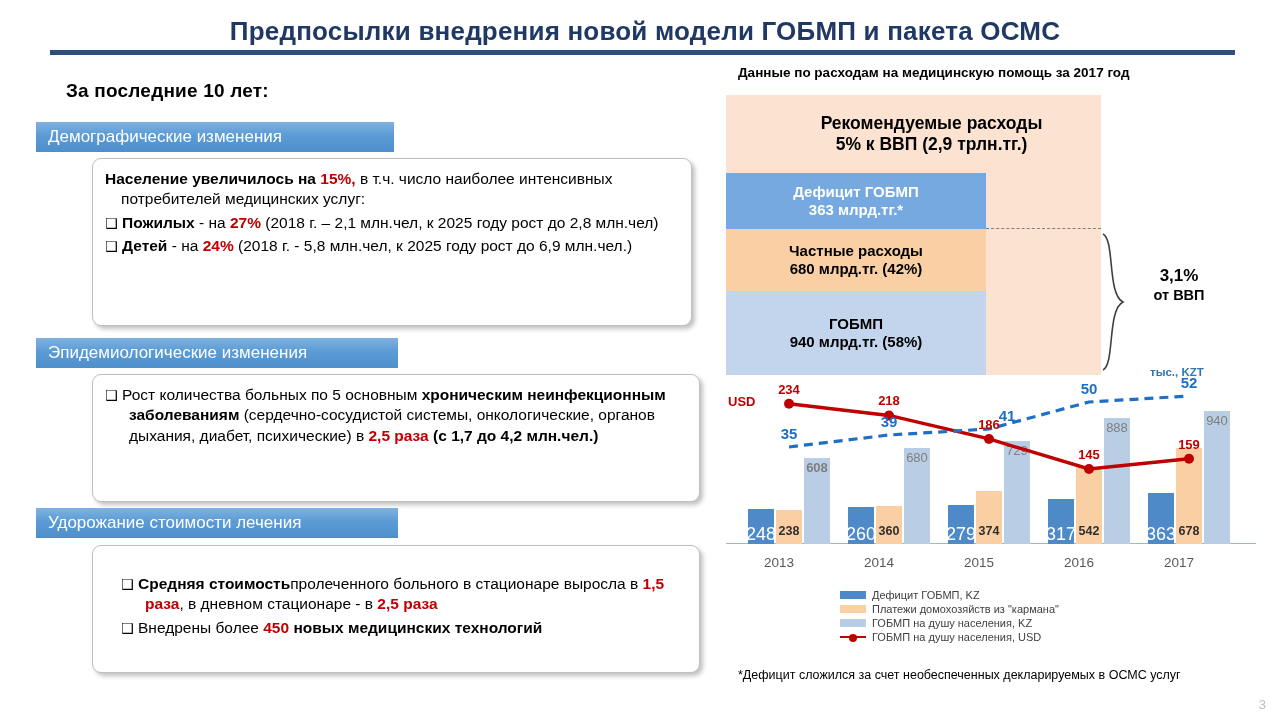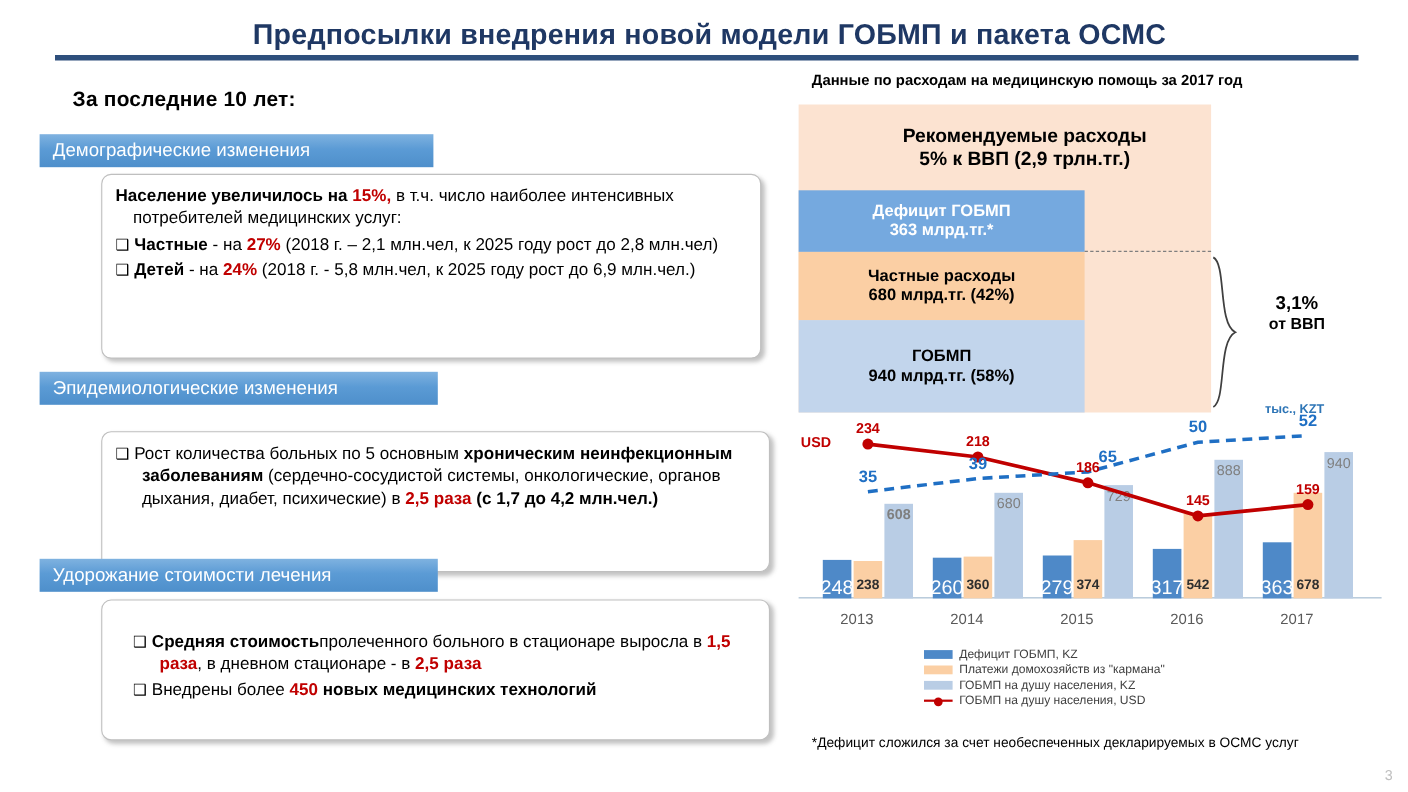--- a/index.html
+++ b/index.html
@@ -120,28 +120,28 @@
   <div id="title">Предпосылки внедрения новой модели ГОБМП и пакета ОСМС</div>
   <div id="title-rule"></div>
 
   <div id="lead">За последние 10 лет:</div>
 
   <div class="chip" style="left:36px;top:122px;width:358px;">
     <span>Демографические изменения</span>
   </div>
   <div class="card" style="left:92px;top:158px;width:600px;height:168px;" id="card0">
       <p class="ind"><span style="font-weight: bold;">Население увеличилось на </span><span class="red">15%,</span><span> в т.ч. число наиболее интенсивных потребителей медицинских услуг:</span></p>
-      <p class="bul"><span class="bx">❑ </span><span style="font-weight: bold;">Частные</span><span> - на </span><span class="red">27%</span><span> (2018 г. – 2,1 млн.чел, к 2025 году рост до 2,8 млн.чел)</span></p>
+      <p class="bul"><span class="bx">❑ </span><span style="font-weight: bold;">Пожилых</span><span> - на </span><span class="red">27%</span><span> (2018 г. – 2,1 млн.чел, к 2025 году рост до 2,8 млн.чел)</span></p>
       <p class="bul"><span class="bx">❑ </span><span style="font-weight: bold;">Детей</span><span> - на </span><span class="red">24%</span><span> (2018 г. - 5,8 млн.чел, к 2025 году рост до 6,9 млн.чел.)</span></p>
     </div>
 
   <div class="chip" style="left:36px;top:338px;width:362px;">
     <span>Эпидемиологические изменения</span>
   </div>
-  <div class="card" style="left:92px;top:374px;width:608px;height:128px;margin-top:18px;" id="card1">
+  <div class="card" style="left:92px;top:374px;width:608px;height:128px;" id="card1">
       <p class="bul"><span class="bx">❑ </span><span>Рост количества больных по 5 основным </span><span style="font-weight: bold;">хроническим неинфекционным заболеваниям</span><span> (сердечно-сосудистой системы, онкологические, органов дыхания, диабет, психические) в </span><span class="red">2,5 раза</span><span style="font-weight: bold;"> (с 1,7  до 4,2 млн.чел.)</span></p>
     </div>
 
   <div class="chip" style="left:36px;top:508px;width:362px;">
     <span>Удорожание стоимости лечения</span>
   </div>
   <div class="card" style="left:92px;top:545px;width:608px;height:128px;padding-top:28px;padding-left:28px;" id="card2">
       <p class="bul"><span class="bx">❑ </span><span style="font-weight: bold;">Средняя стоимость</span><span>пролеченного больного в стационаре выросла в </span><span class="red">1,5 раза</span><span>, в дневном стационаре - в </span><span class="red">2,5 раза</span></p>
       <p class="bul"><span class="bx">❑ </span><span>Внедрены более </span><span class="red">450</span><span style="font-weight: bold;"> новых медицинских технологий</span></p>
     </div>
@@ -229,21 +229,21 @@
         <path d="M63,85 L163,73 L263,67 L363,40 L463,34" fill="none" stroke="#1F6FC4" stroke-width="3.2" stroke-dasharray="9,6"></path>
       </svg>
     <div id="pointlabels">
         <div class="dotlbl" style="left: 43px; top: 19.7333px;">234</div>
         <div class="dotlbl" style="left: 143px; top: 31.4667px;">218</div>
         <div class="dotlbl" style="left: 243px; top: 54.9333px;">186</div>
         <div class="dotlbl" style="left: 343px; top: 85px;">145</div>
         <div class="dotlbl" style="left: 443px; top: 74.7333px;">159</div>
         <div class="kzlbl" style="left: 43px; top: 63px;">35</div>
         <div class="kzlbl" style="left: 143px; top: 51px;">39</div>
-        <div class="kzlbl" style="left: 261px; top: 45px;">65</div>
+        <div class="kzlbl" style="left: 261px; top: 45px;">41</div>
         <div class="kzlbl" style="left: 343px; top: 18px;">50</div>
         <div class="kzlbl" style="left: 443px; top: 12px;">52</div>
       </div>
     <div id="xticks">
         <div class="xtick" style="left: 18px;">2013</div>
         <div class="xtick" style="left: 118px;">2014</div>
         <div class="xtick" style="left: 218px;">2015</div>
         <div class="xtick" style="left: 318px;">2016</div>
         <div class="xtick" style="left: 418px;">2017</div>
       </div>

